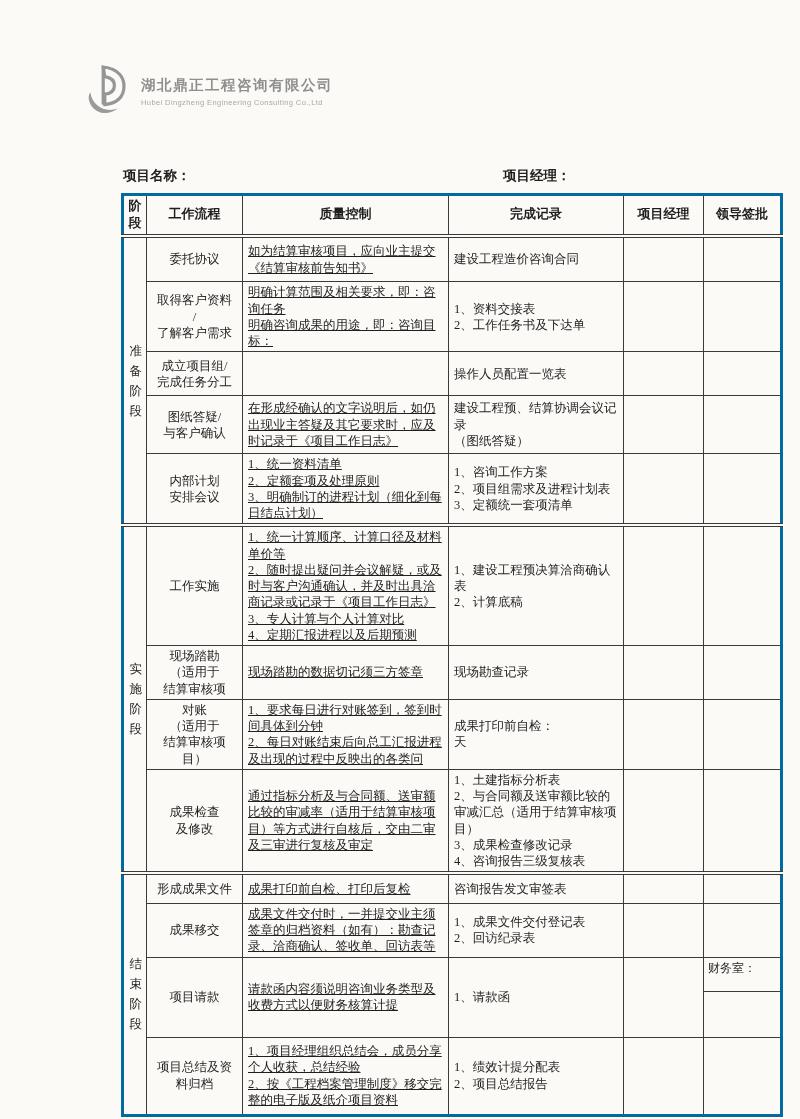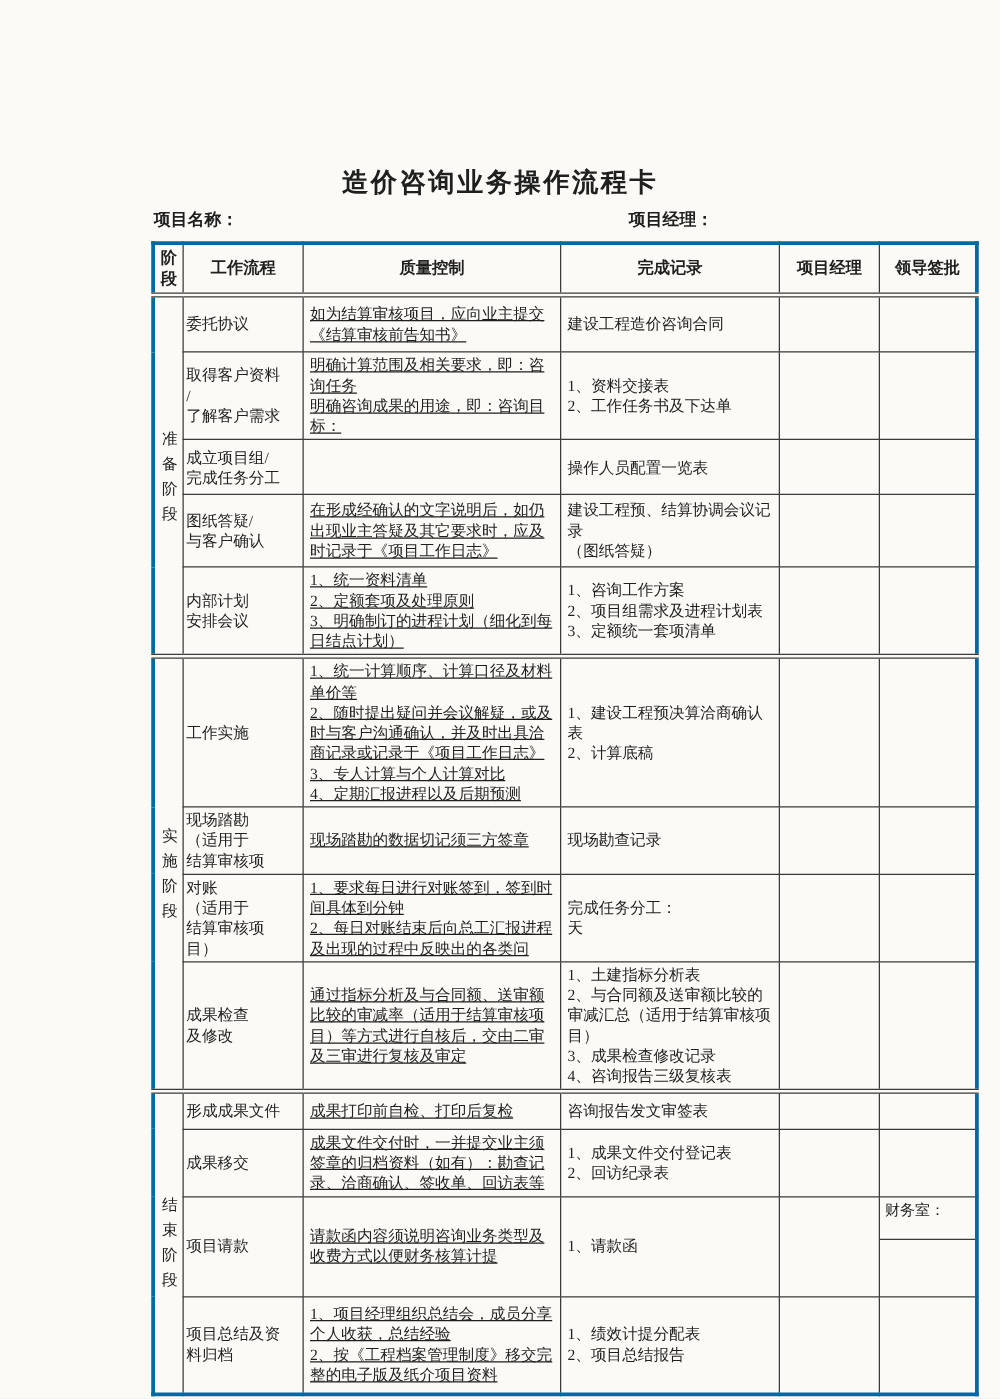--- a/index.html
+++ b/index.html
@@ -30,36 +30,46 @@
   }
   .flow th, .flow td {
     border:1px solid #3a3a3a; vertical-align:middle;
     font-size:12.5px; line-height:1.3; overflow:hidden;
   }
   .flow th { font-size:13px; font-weight:bold; text-align:center; padding:2px 1px; }
   tr.head th { border-bottom:4px double #3a3a3a; }
   tr.sec-top td { border-top:4px double #3a3a3a; }
   td.stage { text-align:right; word-break:break-all; line-height:1.6; padding:2px 4px 2px 5px;
              font-size:12.5px; letter-spacing:0; }
-  td.proc  { text-align:left; white-space:pre-line; padding:2px 2px; }
+  td.proc  { text-align:center; white-space:pre-line; padding:2px 2px; }
   td.qual  { text-align:left; white-space:pre-line; padding:2px 5px; vertical-align:middle;text-decoration:underline; }
   td.rec   { text-align:left; white-space:pre-line; padding:2px 5px; }
   td.sig   { background:transparent; }
   td.finance-cell { padding:0; vertical-align:top; }
   .finance-top { height:34px; border-bottom:1px solid #3a3a3a; padding:3px 4px;
                  font-size:12px; text-align:left; }
   .finance-bottom { height:auto; }
 </style>
 </head>
 <body>
 
 <div class="page">
 
-
-  <div class="doc-title">造价咨询业务操作流程卡</div>
+  <div class="logo">
+    <svg viewBox="0 0 60 72" aria-hidden="true">
+      <path d="M24 6 C44 8 50 20 50 30 C50 44 40 52 26 53 L26 40 C34 39 38 35 38 29 C38 22 32 19 26 18 Z" fill="none" stroke="#969696" stroke-width="4"></path>
+      <path d="M24 6 L24 53" stroke="#969696" stroke-width="4"></path>
+      <path d="M8 38 C10 54 26 64 42 58 C30 68 12 64 7 50 C5 45 6 40 8 38 Z" fill="#9b9b9b"></path>
+    </svg>
+    <div>
+      <div class="logo-cn">湖北鼎正工程咨询有限公司</div>
+      <div class="logo-en">Hubei Dingzheng Engineering Consulting  Co.,Ltd</div>
+    </div>
+  </div>
+
 
   <div class="fields">
     <span>项目名称：</span>
     <span class="field-pm">项目经理：</span>
   </div>
 
   <table class="flow">
     <colgroup>
       <col style="width:24px">
         <col style="width:96px">
@@ -149,21 +159,21 @@
       <td class="sig"></td>
       <td class="sig"></td>
     </tr>
     <tr style="height:69px">
       <td class="proc">对账
 （适用于
 结算审核项
 目）</td>
       <td class="qual">1、要求每日进行对账签到，签到时间具体到分钟
 2、每日对账结束后向总工汇报进程及出现的过程中反映出的各类问</td>
-      <td class="rec">完成任务分工：
+      <td class="rec">成果打印前自检：
 天</td>
       <td class="sig"></td>
       <td class="sig"></td>
     </tr>
     <tr style="height:92px">
       <td class="proc">成果检查
 及修改</td>
       <td class="qual">通过指标分析及与合同额、送审额比较的审减率（适用于结算审核项目）等方式进行自核后，交由二审及三审进行复核及审定</td>
       <td class="rec">1、土建指标分析表
 2、与合同额及送审额比较的审减汇总（适用于结算审核项目）

